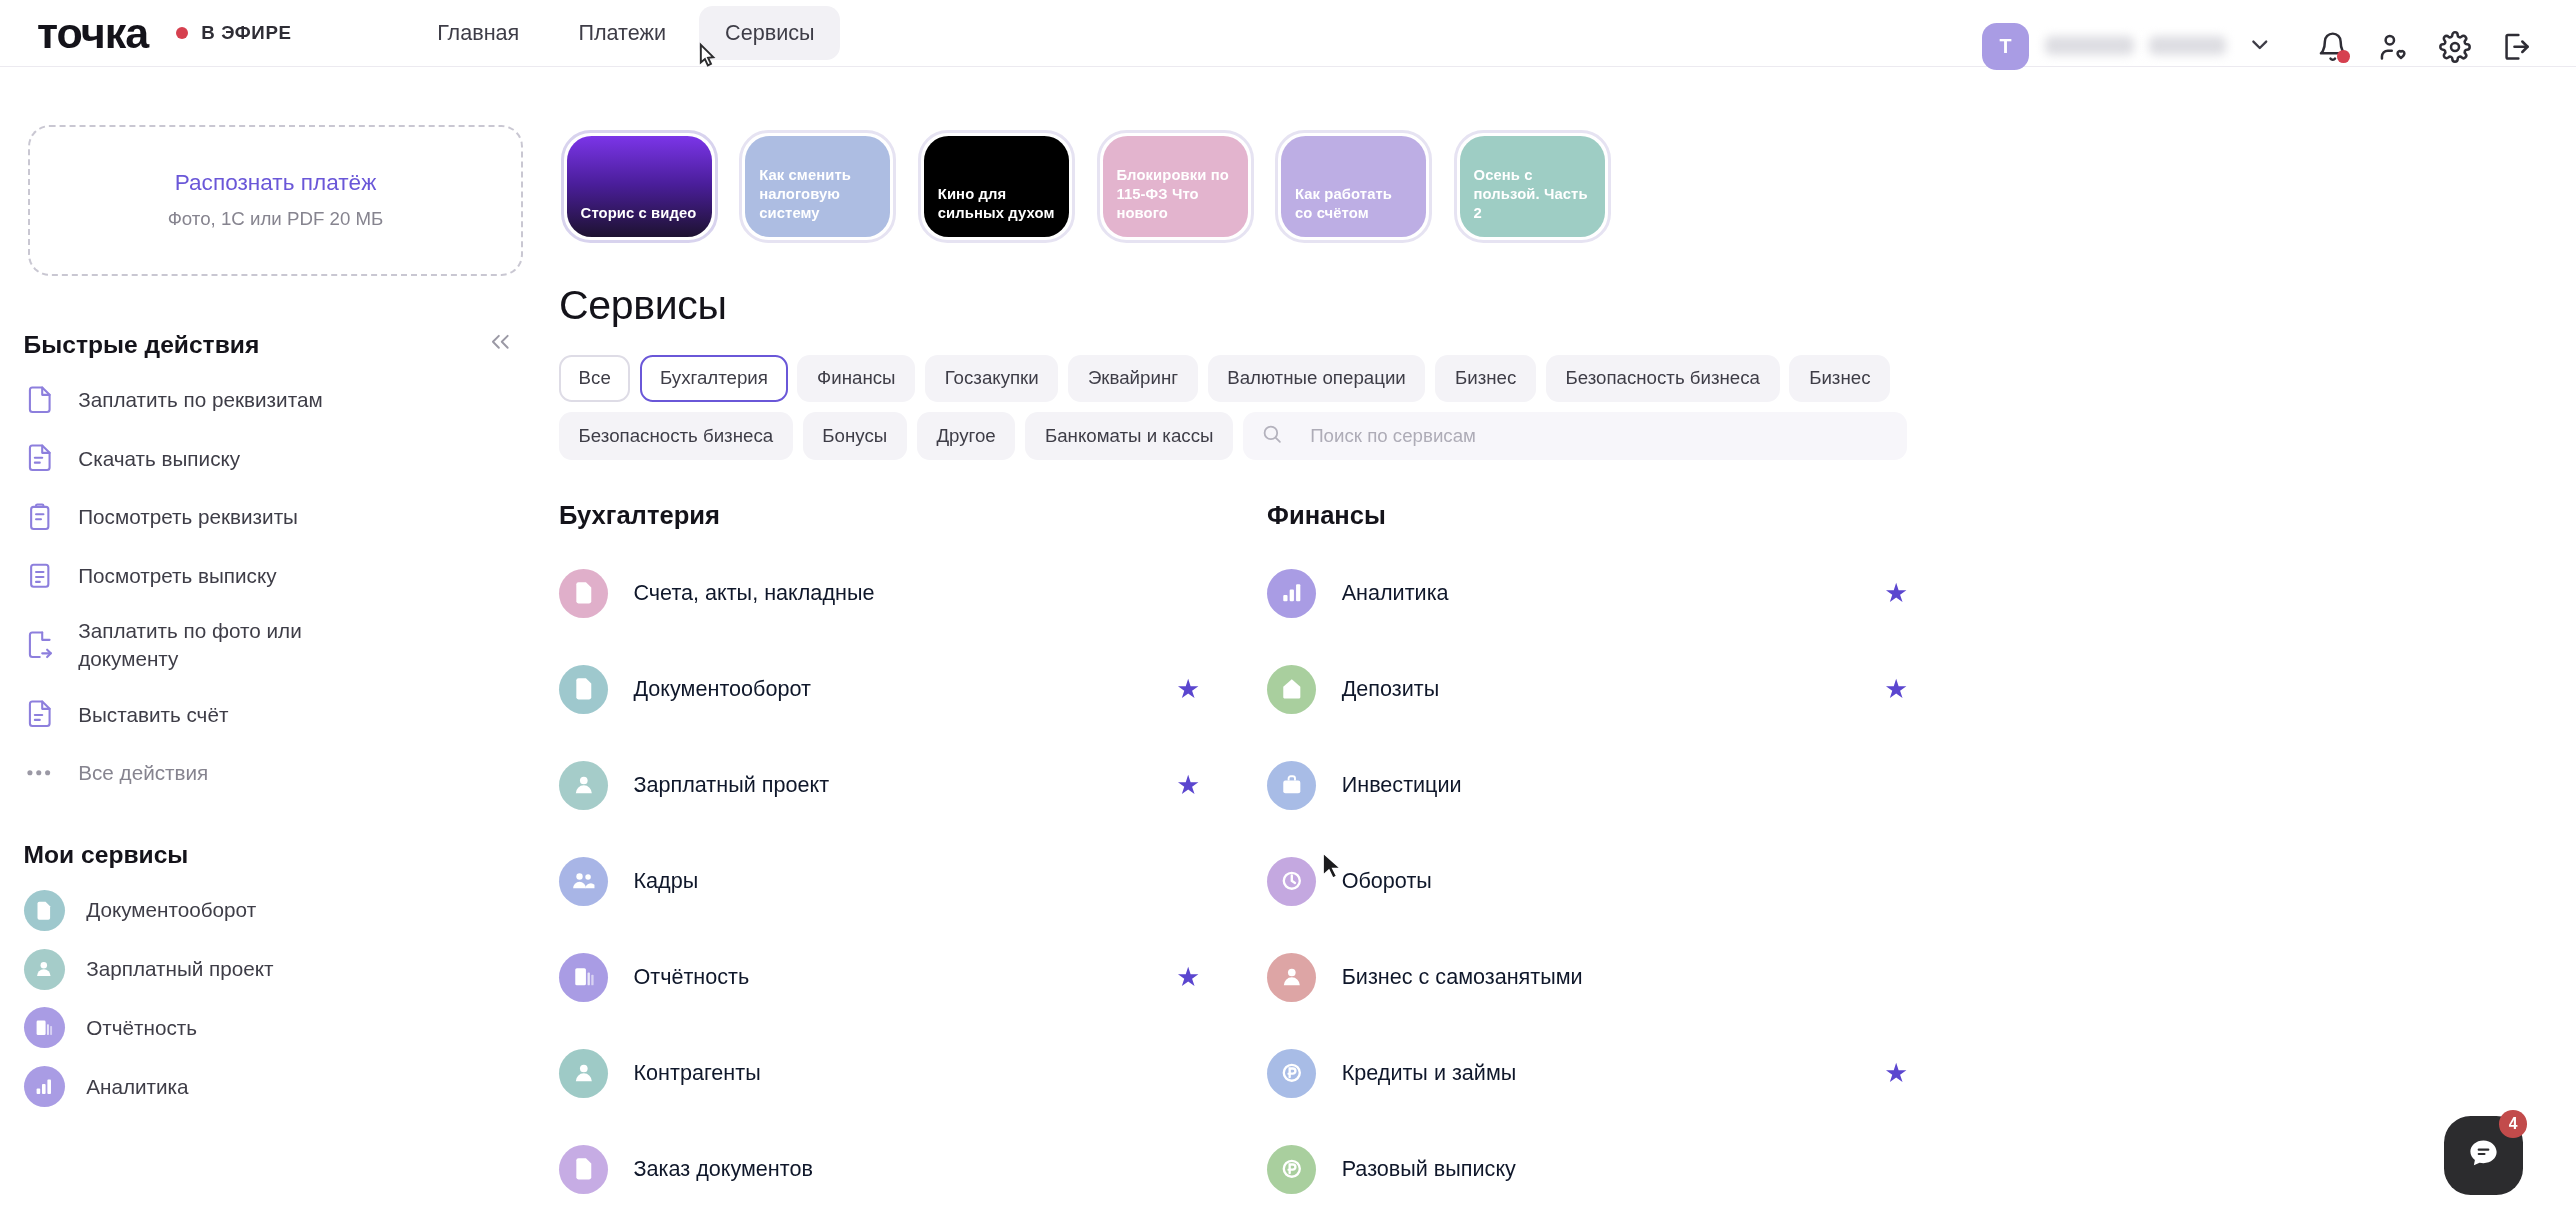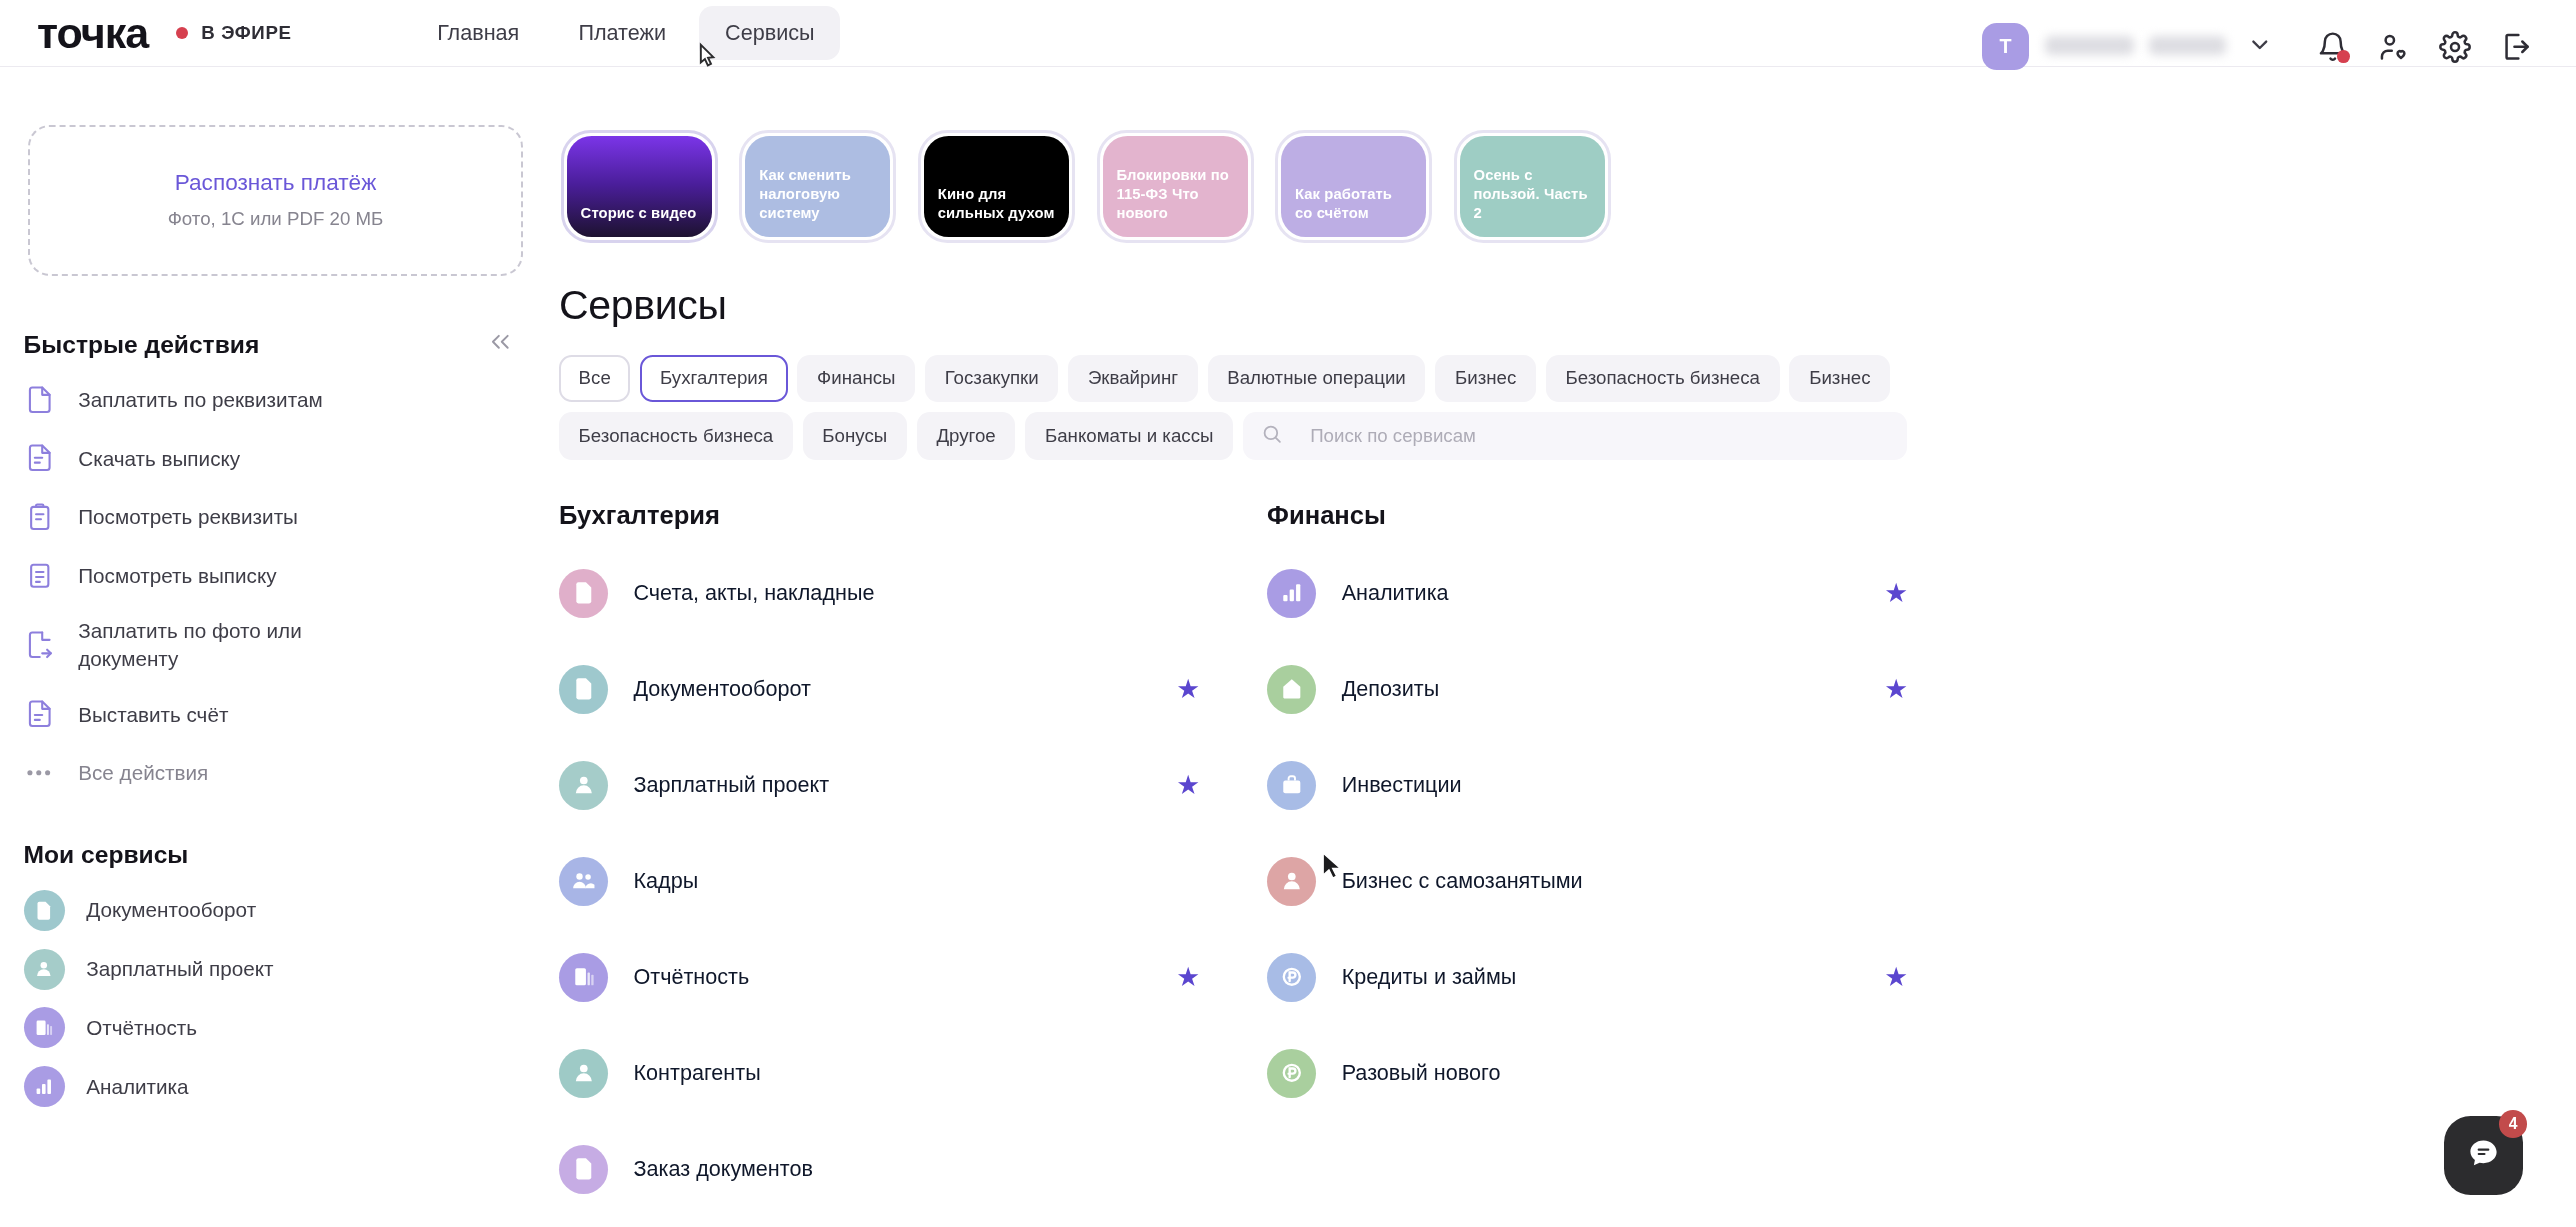--- a/index.html
+++ b/index.html
@@ -554,20 +554,29 @@
       <div class="srow">
         <span class="srow-av" style="background:#a8bce6">
           <svg width="25.6" height="25.6" viewBox="0 0 24 24" fill="#ffffff">
               <rect x="4" y="8" width="16" height="12" rx="2"></rect>
               <path d="M9 8V6a2 2 0 0 1 2-2h2a2 2 0 0 1 2 2v2" fill="none" stroke="#ffffff" stroke-width="1.8"></path>
             </svg>
         </span>
         <span class="srow-label">Инвестиции</span>
       </div>
 
+      <div class="srow">
+        <span class="srow-av" style="background:#c4a8e0">
+          <svg width="25.6" height="25.6" viewBox="0 0 24 24" fill="none" stroke="#ffffff" stroke-width="2.2" stroke-linecap="round">
+              <circle cx="12" cy="12" r="7.5"></circle>
+              <path d="M12 7v5l3 2"></path>
+            </svg>
+        </span>
+        <span class="srow-label">Обороты</span>
+      </div>
 
       <div class="srow">
         <span class="srow-av" style="background:#dda5a5">
           <svg width="25.6" height="25.6" viewBox="0 0 24 24" fill="#ffffff">
               <circle cx="12" cy="8" r="3.6"></circle>
               <path d="M4.5 20a7.5 7.5 0 0 1 15 0z"></path>
             </svg>
         </span>
         <span class="srow-label">Бизнес с самозанятыми</span>
       </div>
@@ -583,21 +592,21 @@
         <span class="star">★</span>
       </div>
 
       <div class="srow">
         <span class="srow-av" style="background:#a9cf9e">
           <svg width="25.6" height="25.6" viewBox="0 0 24 24" fill="none" stroke="#ffffff" stroke-width="2.2" stroke-linecap="round">
               <circle cx="12" cy="12" r="7.5"></circle>
               <path d="M10 16V8h3a2.4 2.4 0 0 1 0 4.8H9"></path>
             </svg>
         </span>
-        <span class="srow-label">Разовый нового</span>
+        <span class="srow-label">Разовый выписку</span>
       </div>
 
     </div>
   </div>
 </div>
 
 <div class="chat">
   <span>
     <svg width="35" height="35" viewBox="0 0 24 24" fill="#ffffff">
         <path d="M12 3C6.9 3 3 6.4 3 10.6c0 2.3 1.2 4.4 3.1 5.8L5.4 20l3.9-1.7c.86.2 1.76.3 2.7.3 5.1 0 9-3.4 9-7.6S17.1 3 12 3z"></path>

